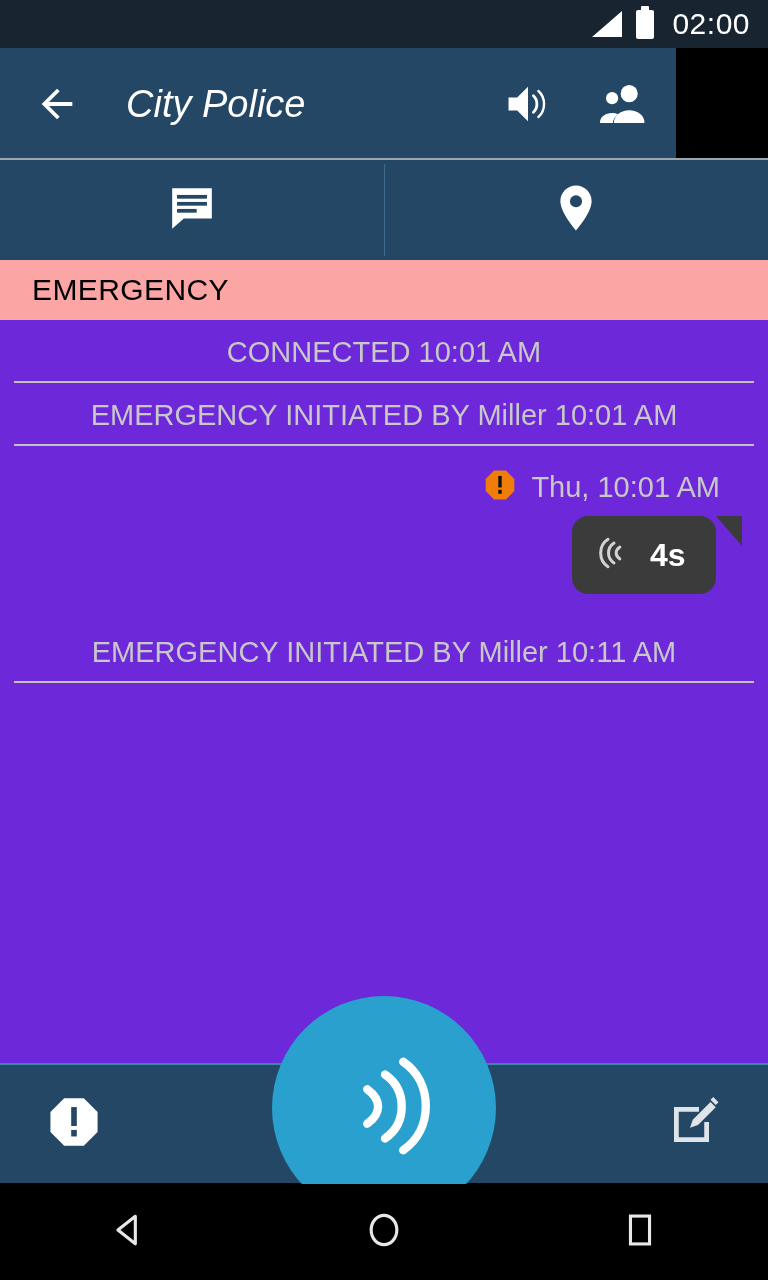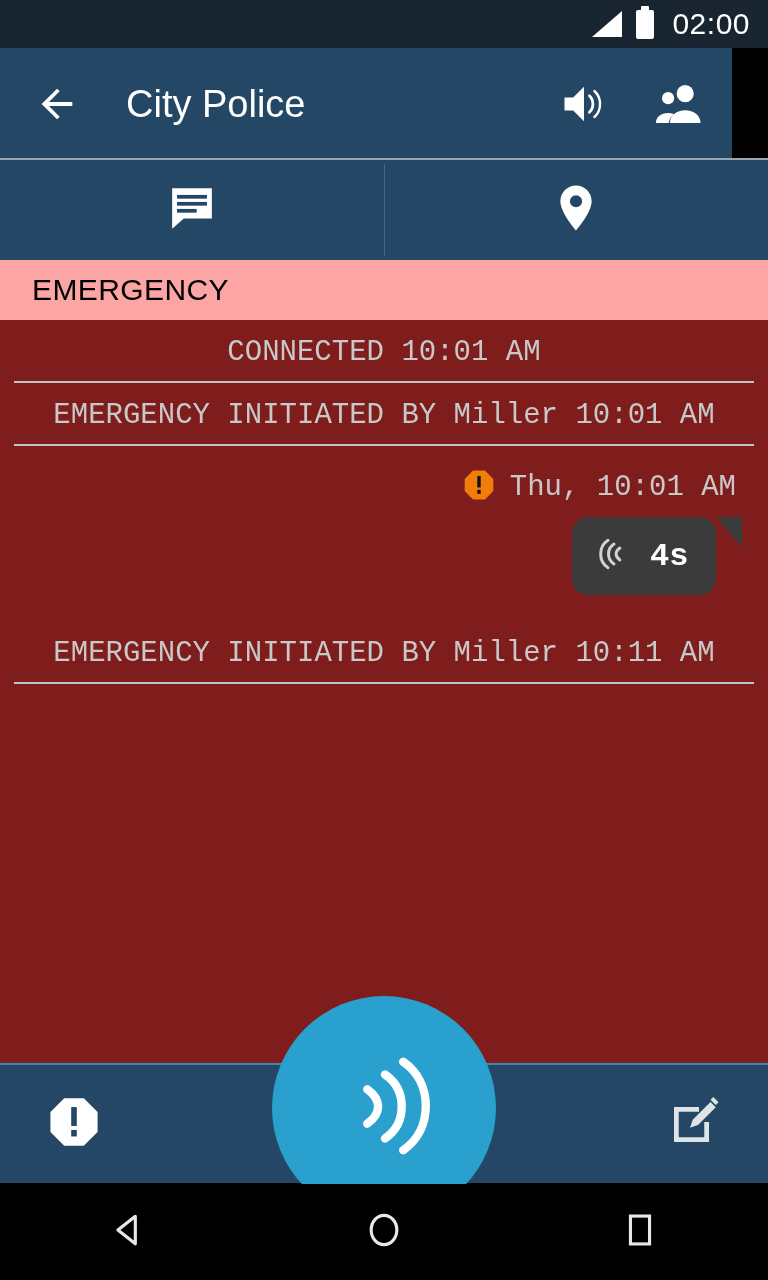--- a/index.html
+++ b/index.html
@@ -68,27 +68,28 @@
     font-size: 30px;
     letter-spacing: 0.5px;
     line-height: 1;
     margin-left: 4px;
   }
 
   
   .app-bar {
     position: absolute;
     top: 48px; left: 0;
-    width: 732px;
+    width: 676px;
     height: 112px;
     background: #234764;
     display: flex;
     align-items: center;
     box-sizing: border-box;
     padding: 0 26px 0 34px;
+    font-style: italic;
   }
   .back-arrow {
     width: 46px;
     height: 46px;
     position: relative;
     flex: 0 0 auto;
     cursor: pointer;
   }
   .app-title {
     color: #ffffff;
@@ -159,43 +160,42 @@
     font-size: 30px;
     letter-spacing: 0.4px;
   }
 
   
   .message-list {
     position: absolute;
     top: 320px; left: 0;
     width: 768px;
     height: 743px;
-    background: #7f1d1d;
+    background: #6d28d9;
     overflow: hidden;
-    font-family: Liberation Mono, monospace;
   }
   .sys-msg {
     width: 100%;
     box-sizing: border-box;
     text-align: center;
     color: #c8c8c8;
     font-size: 29px;
     padding: 16px 0 12px 0;
     white-space: nowrap;
   }
   .divider {
     height: 2px;
     background: #c3c3c3;
     margin: 0 14px;
   }
   .stamp-row {
     display: flex;
     align-items: center;
     justify-content: flex-end;
-    padding: 22px 32px 0 0;
+    padding: 22px 48px 0 0;
     gap: 14px;
   }
   .stamp-row .stamp-text {
     color: #c8c8c8;
     font-size: 29px;
   }
   .bubble-row {
     display: flex;
     justify-content: flex-end;
     padding: 10px 24px 0 0;

